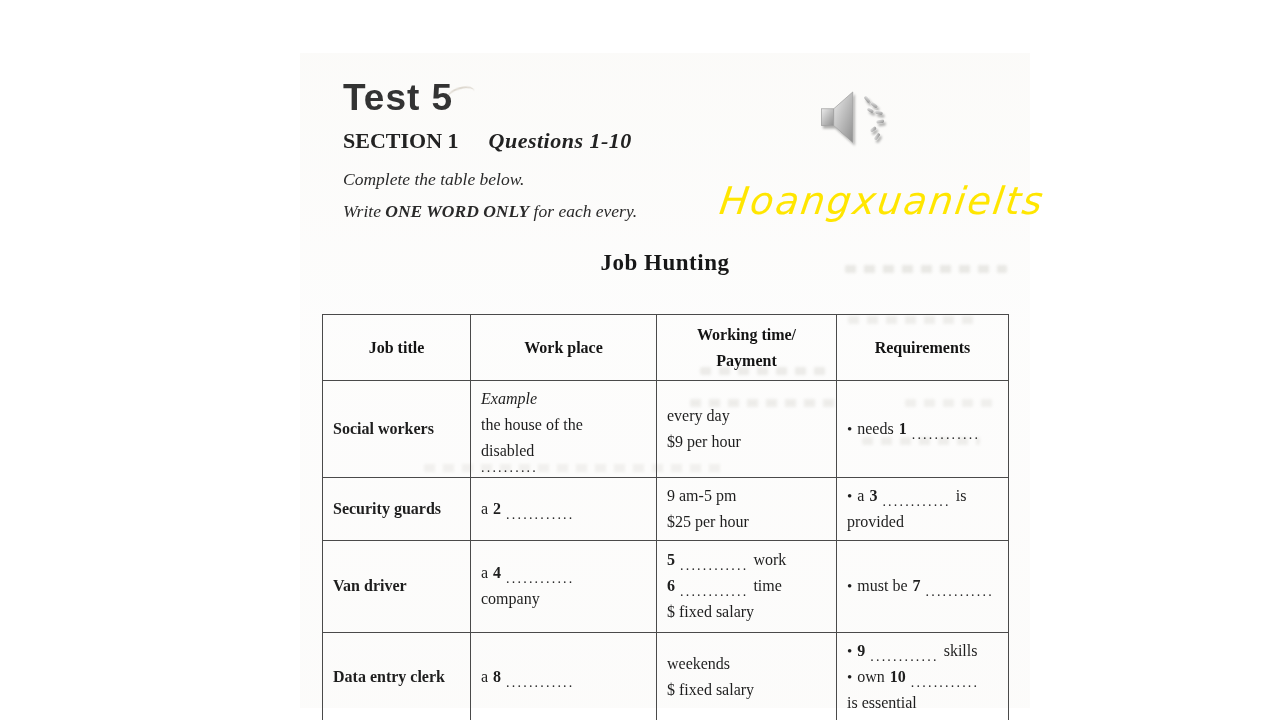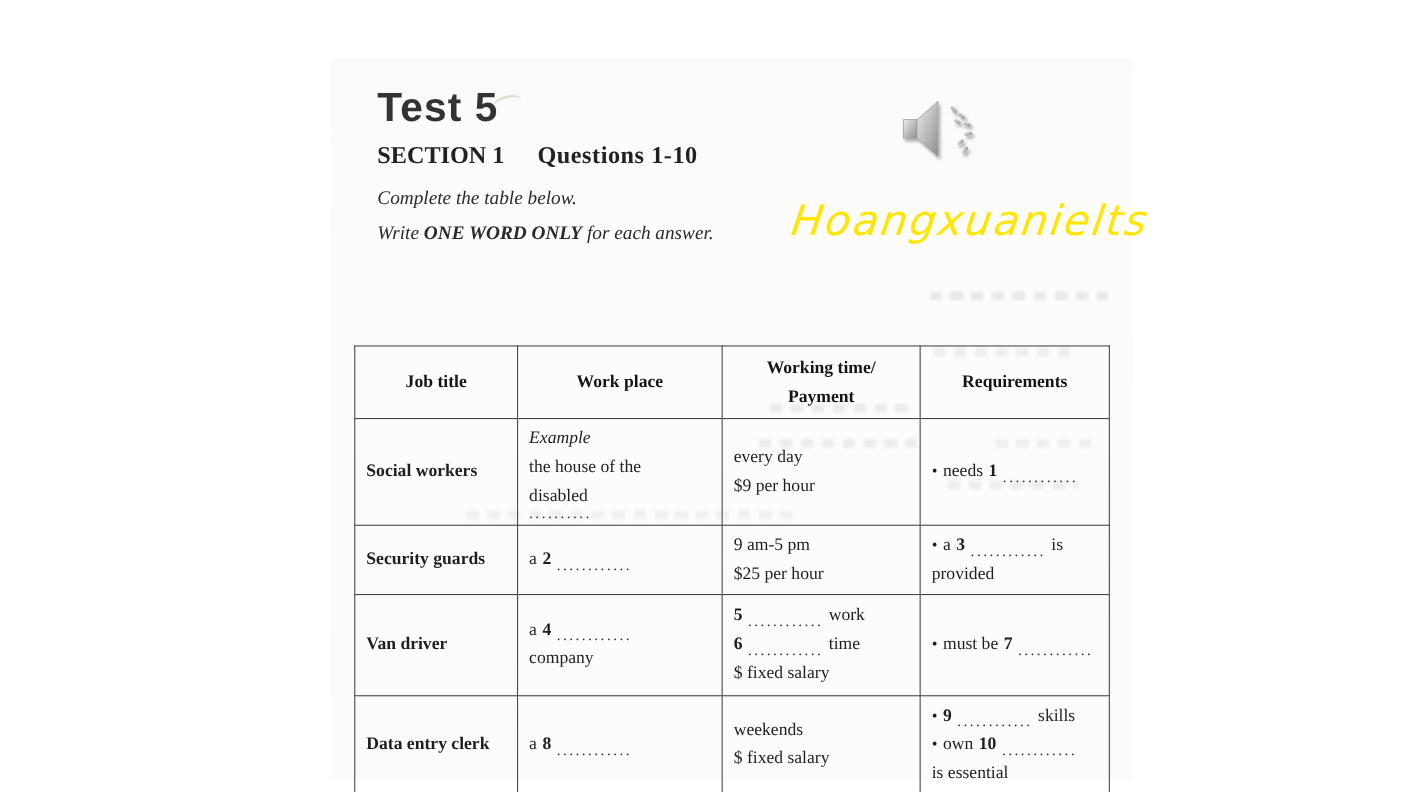--- a/index.html
+++ b/index.html
@@ -15,21 +15,21 @@
   .smudge{position:absolute;height:8px;opacity:.30;filter:blur(1.6px);border-radius:2px;
           background:repeating-linear-gradient(90deg,rgba(138,134,118,.55) 0 11px,rgba(138,134,118,0) 11px 19px);}
 
   .test-title{position:absolute;left:343px;top:44px;font-family:"Liberation Sans",sans-serif;
               font-size:37px;font-weight:600;color:#333;letter-spacing:1px;}
   .artifact-squiggle{position:absolute;left:447px;top:54px;width:28px;height:14px;
               border-top:2px solid rgba(165,152,128,.35);border-radius:60% 40% 0 0;
               transform:rotate(-10deg);filter:blur(.7px);}
 
   .section-line{position:absolute;left:343px;top:95px;font-size:22px;font-weight:700;color:#222;}
-  .section-line .questions{margin-left:30px;letter-spacing:.5px;}
+  .section-line .questions{font-style:italic;margin-left:30px;letter-spacing:.5px;}
 
   .instr1{position:absolute;left:343px;top:136px;font-size:17.5px;font-style:italic;color:#2a2a2a;text-align:right;}
   .instr2{position:absolute;left:343px;top:168px;font-size:17.5px;font-style:italic;color:#2a2a2a;}
   .instr2 b{font-weight:700;}
 
   .speaker{position:absolute;left:818px;top:54px;width:74px;height:66px;cursor:pointer;}
 
   .watermark{position:absolute;left:720px;top:146px;font-size:38px;font-style:italic;
              font-family:"DejaVu Sans",sans-serif;transform:skewX(-8deg);
              letter-spacing:2px;font-weight:500;}
@@ -70,21 +70,21 @@
   <div class="test-title">Test 5</div>
   <div class="artifact-squiggle"></div>
 
   <div class="section-line">
     <span>SECTION 1</span><span class="questions">Questions 1-10</span>
   </div>
 
   <div class="instr1">Complete the table below.</div>
 
   <div class="instr2">
-    <span>Write </span><b>ONE WORD ONLY</b><span> for each answer.</span>
+    <span>Write </span><b>ONE WORD ONLY</b><span> for each every.</span>
   </div>
 
   <div class="speaker">
     <svg width="74" height="66" viewBox="0 0 66 58">
       <defs>
         <linearGradient id="sg" x1="0" y1="0" x2="1" y2="1">
           <stop offset="0" stop-color="#ececec"></stop>
           <stop offset=".5" stop-color="#bdbdbd"></stop>
           <stop offset="1" stop-color="#8f8f8f"></stop>
         </linearGradient>
@@ -103,20 +103,21 @@
         <rect x="44" y="19" width="6" height="3" rx="1.5" transform="rotate(28 47 20)"></rect>
         <rect x="52" y="29" width="7" height="3" rx="1.5" transform="rotate(-8 55 30)"></rect>
         <rect x="46" y="36" width="6" height="3" rx="1.5" transform="rotate(-38 49 37)"></rect>
         <rect x="49" y="43" width="7" height="3" rx="1.5" transform="rotate(-54 52 44)"></rect>
       </g>
     </svg>
   </div>
 
   <div class="watermark" style="color:#ffe600;">Hoangxuanielts</div>
 
+  <div class="tbl-title">Job Hunting</div>
 
   <table class="tbl">
     <colgroup>
       <col style="width:148px">
         <col style="width:186px">
         <col style="width:180px">
         <col style="width:172px">
     </colgroup>
 
     <tbody>

